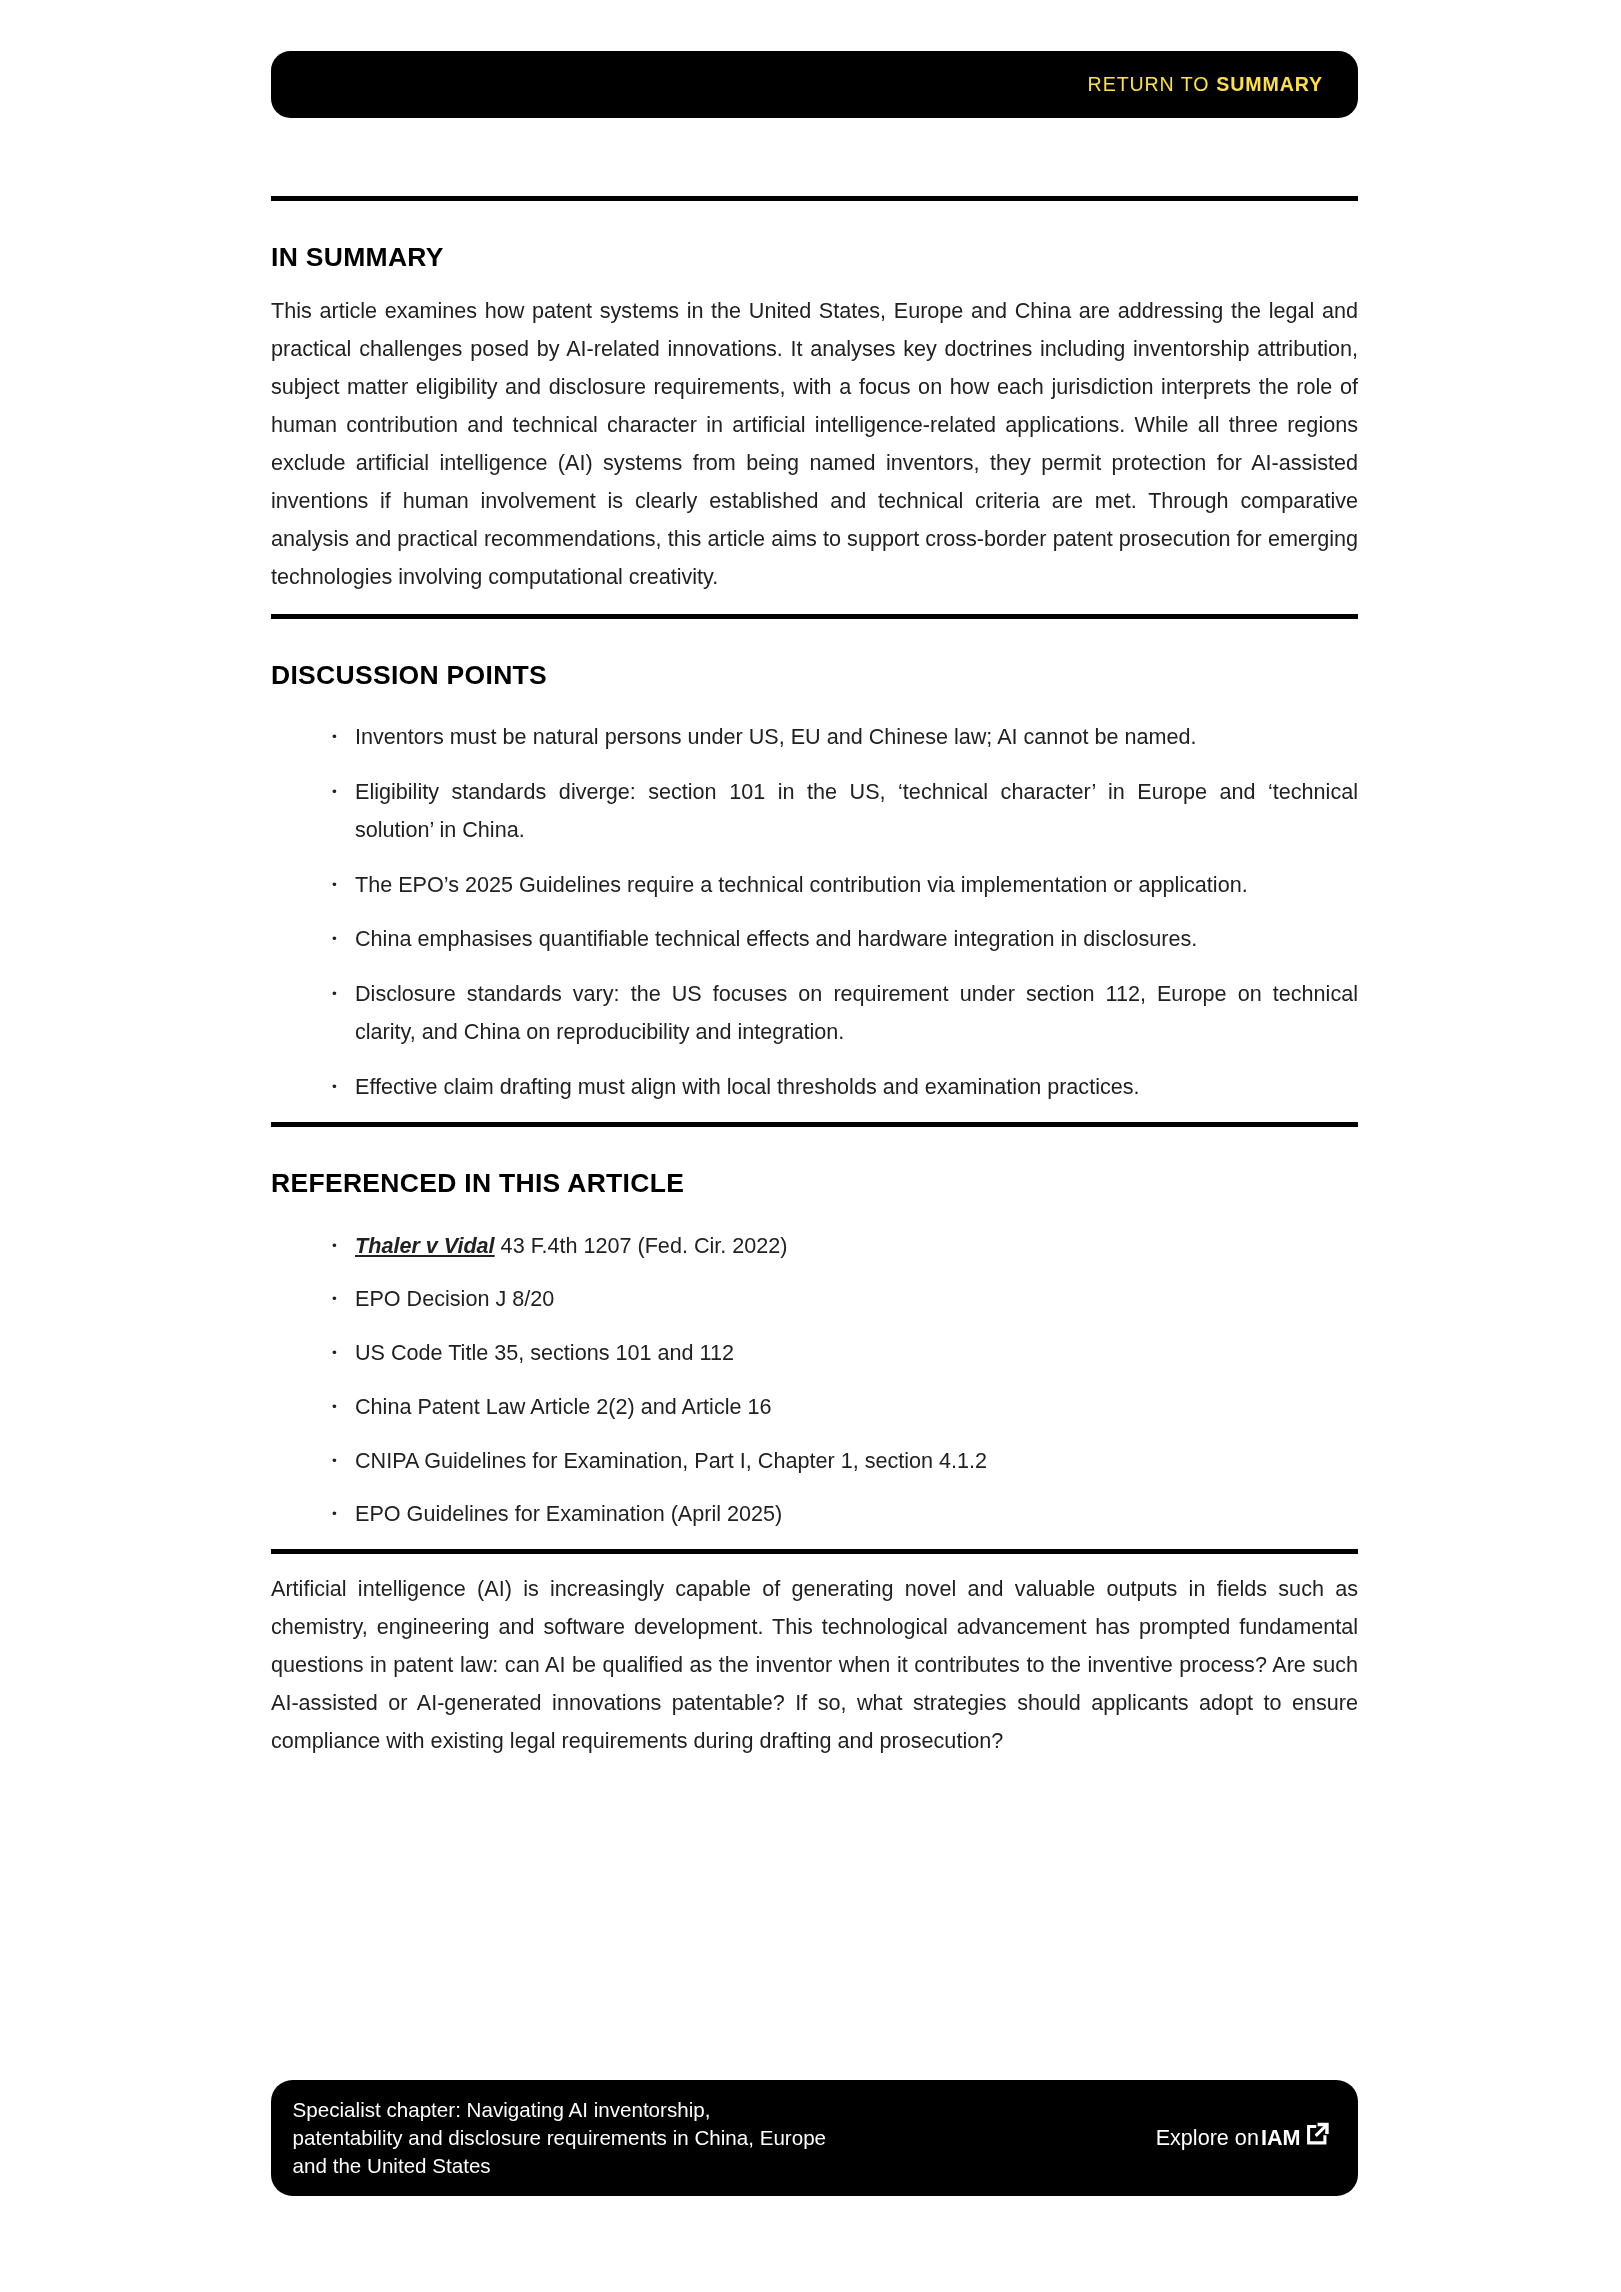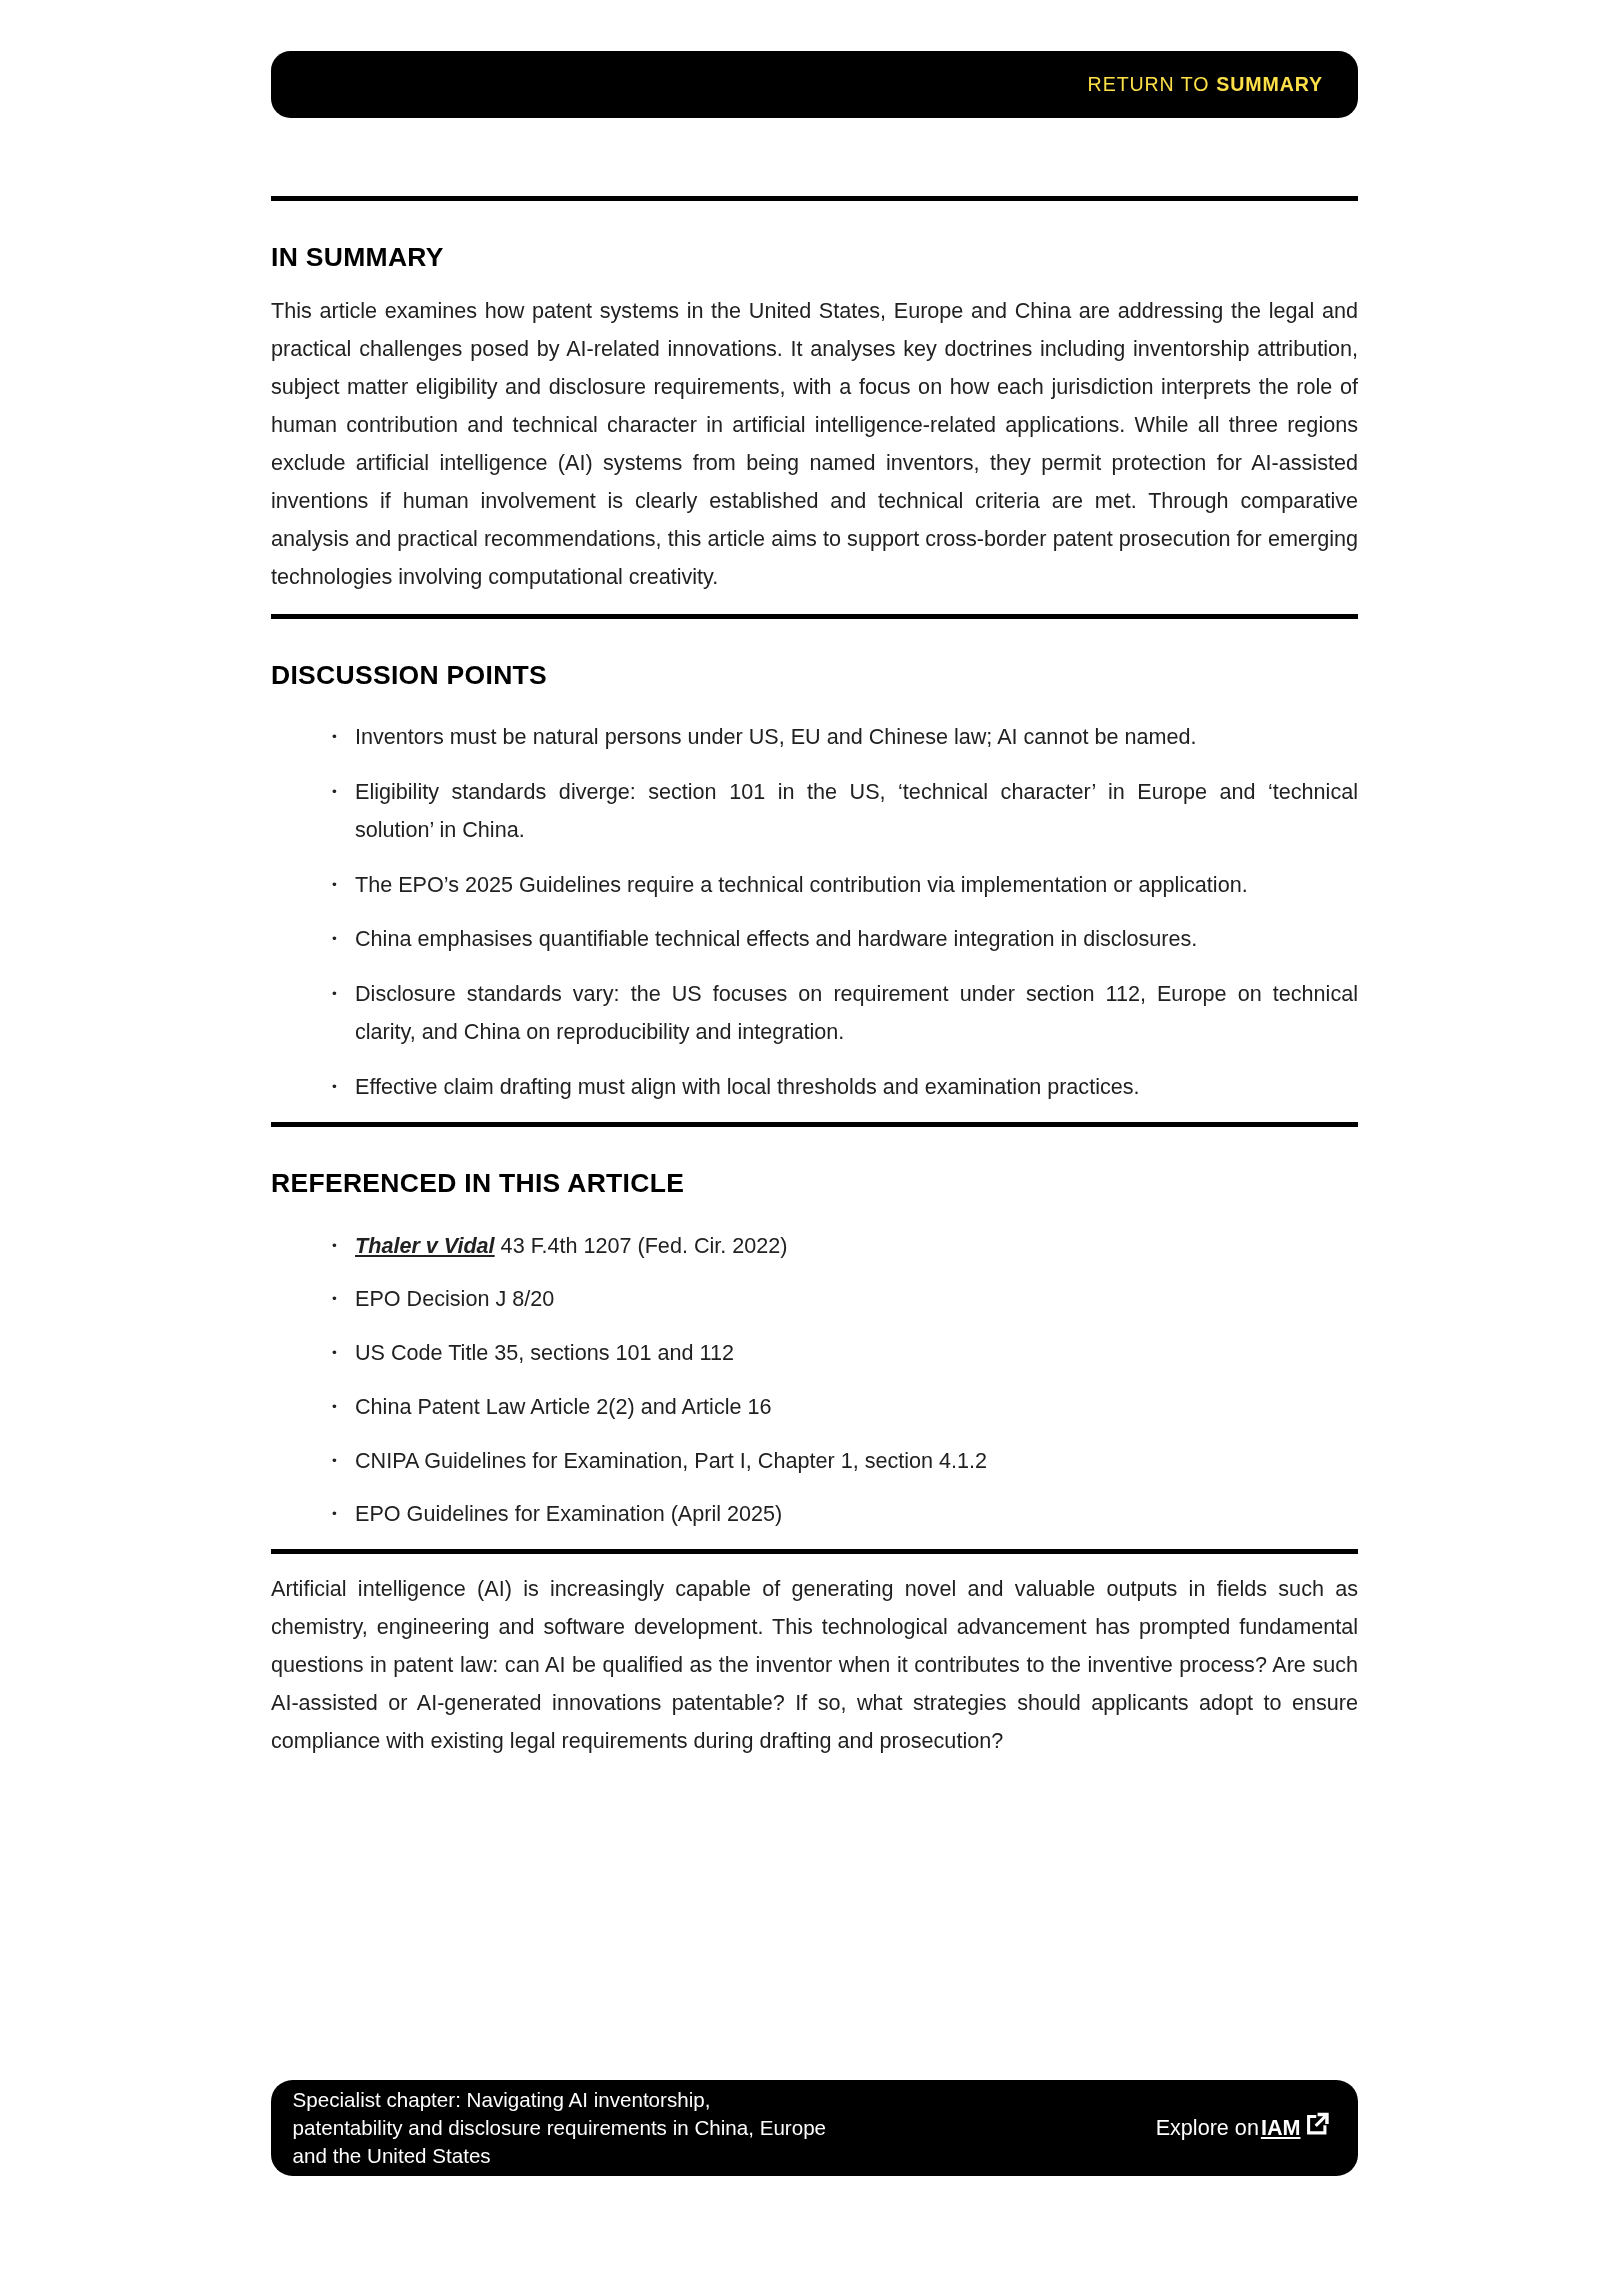--- a/index.html
+++ b/index.html
@@ -44,31 +44,31 @@
   }
   .bullet .dot {
     position:absolute; left:61px; top:0;
     font-size:13.7px; line-height:38px; color:#212121;
   }
   .refs .bullet { text-align:left; margin-bottom:15.7px; }
   .italic-part { font-style:italic; font-weight:700;text-decoration:underline; }
   .intro-text { margin-top:16px; margin-bottom:0; }
   .footer-pill {
     position:absolute; left:271px; top:2080px;
-    width:1087px; height:96px; box-sizing:border-box;
+    width:1087px; height:116px; box-sizing:border-box;
     background:#000000; border-radius:21.6px; color:#ffffff;
     display:flex; align-items:center; justify-content:space-between;
     padding:0 29px 0 21.6px;
   }
   .footer-title { font-size:20.6px; line-height:28px; }
   .explore {
     display:flex; align-items:center; gap:2px;
     font-size:21.6px; cursor:pointer; white-space:nowrap;
   }
-  .explore .bold { font-weight:700;text-decoration:underline; }
+  .explore .bold { font-weight:700; }
   .ext-icon { display:inline-block; }
 </style>
 </head>
 <body>
 
 <div class="page">
   <div class="content">
 
     <div class="header-pill">
       <span>RETURN TO</span>

